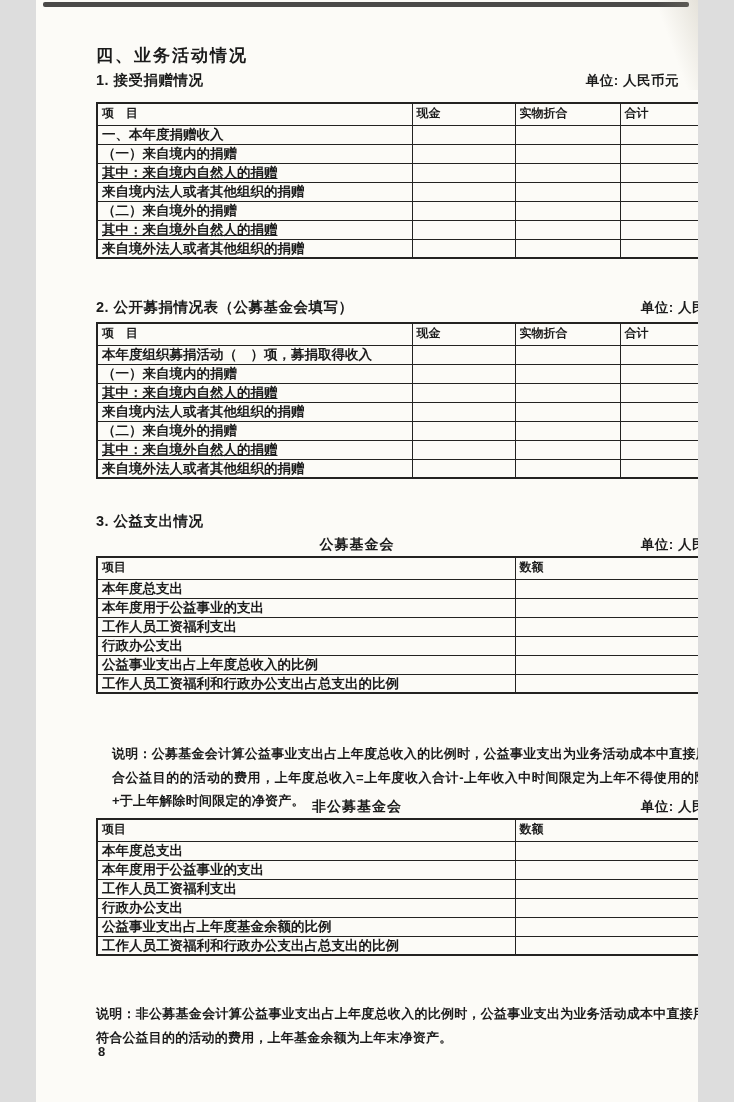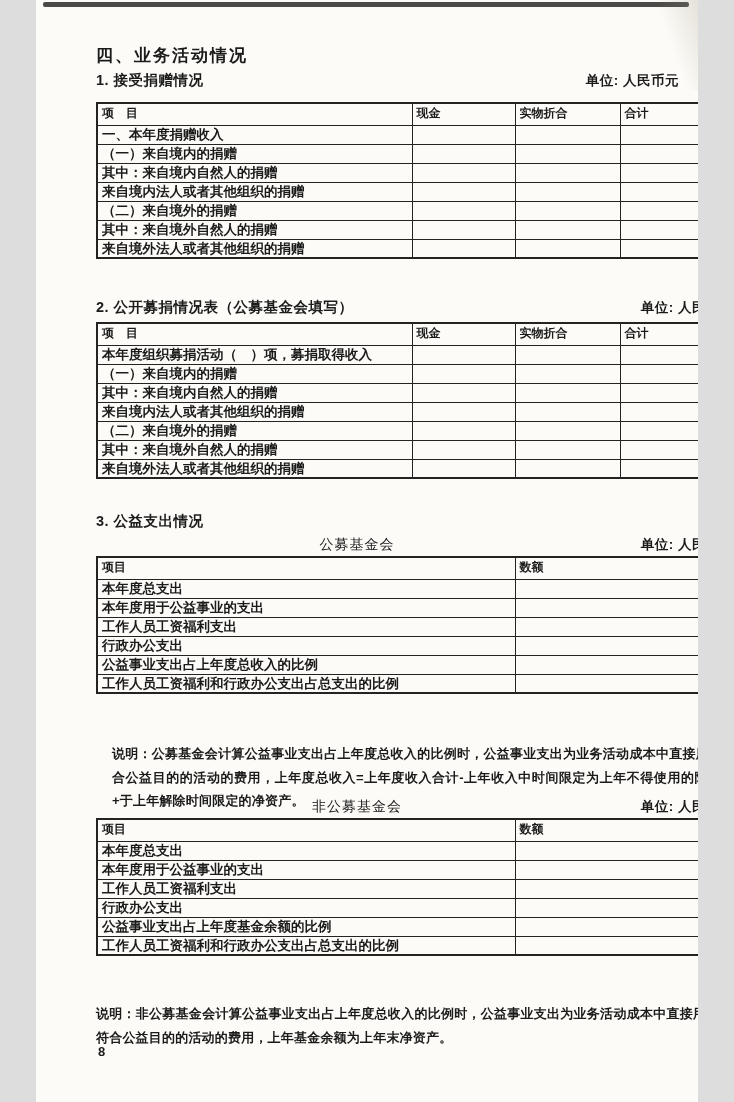--- a/index.html
+++ b/index.html
@@ -20,32 +20,32 @@
   .doc-title { top:44px; font-size:17px; font-weight:bold; letter-spacing:2px; }
 
   .sec-head { height:20px; }
   .sec-label { position:absolute; left:0; bottom:0; font-size:14.5px; font-weight:bold; letter-spacing:.5px; }
   .unit { position:absolute; bottom:0; font-size:13.5px; font-weight:bold; letter-spacing:.5px; }
   .unit.u-inset { right:57px; }
   .unit.u-right { right:2px; }
 
   .caption-row { height:18px; }
   .cap-title { position:absolute; left:261px; transform:translateX(-50%); bottom:0;
-    font-size:14px; font-weight:normal; letter-spacing:1px; white-space:nowrap; }
+    font-size:14px; font-weight:bold; letter-spacing:1px; white-space:nowrap; }
 
   table.tbl { border-collapse:collapse; width:640px; table-layout:fixed;
     border:2px solid #242321; }
   table.tbl td { border:1.5px solid #242321; font-size:13.5px; font-weight:bold;
     padding:1px 4px; height:19px; line-height:1.15; overflow:hidden; white-space:nowrap; }
   table.tbl tr.hdr td { height:22px; text-align:left; font-size:12px; vertical-align:middle; }
   .cw-item { width:315px; } .cw-cash { width:103px; } .cw-ink { width:105px; } .cw-tot { width:117px; }
   .cw-item2 { width:418px; } .cw-amt { width:222px; }
   td.i0 { padding-left:6px; }
   td.i1 { padding-left:19px; }
-  td.i2 { padding-left:43px; }
+  td.i2 { padding-left:43px;text-decoration:underline; }
   td.i3 { padding-left:89px; }
   td.it { padding-left:13px; }
   td.amt { text-align:right; padding-right:29px; }
 
   .note { font-size:13px; font-weight:bold; line-height:23.5px; width:650px;
     text-align:justify; letter-spacing:.2px; }
   .page-number { position:absolute; left:62px; top:1044px; font-size:13px; font-weight:bold; }
 
   .t1 { top:102px; } .h1 { top:70px; }
   .h2 { top:297px; } .t2 { top:322px; }

